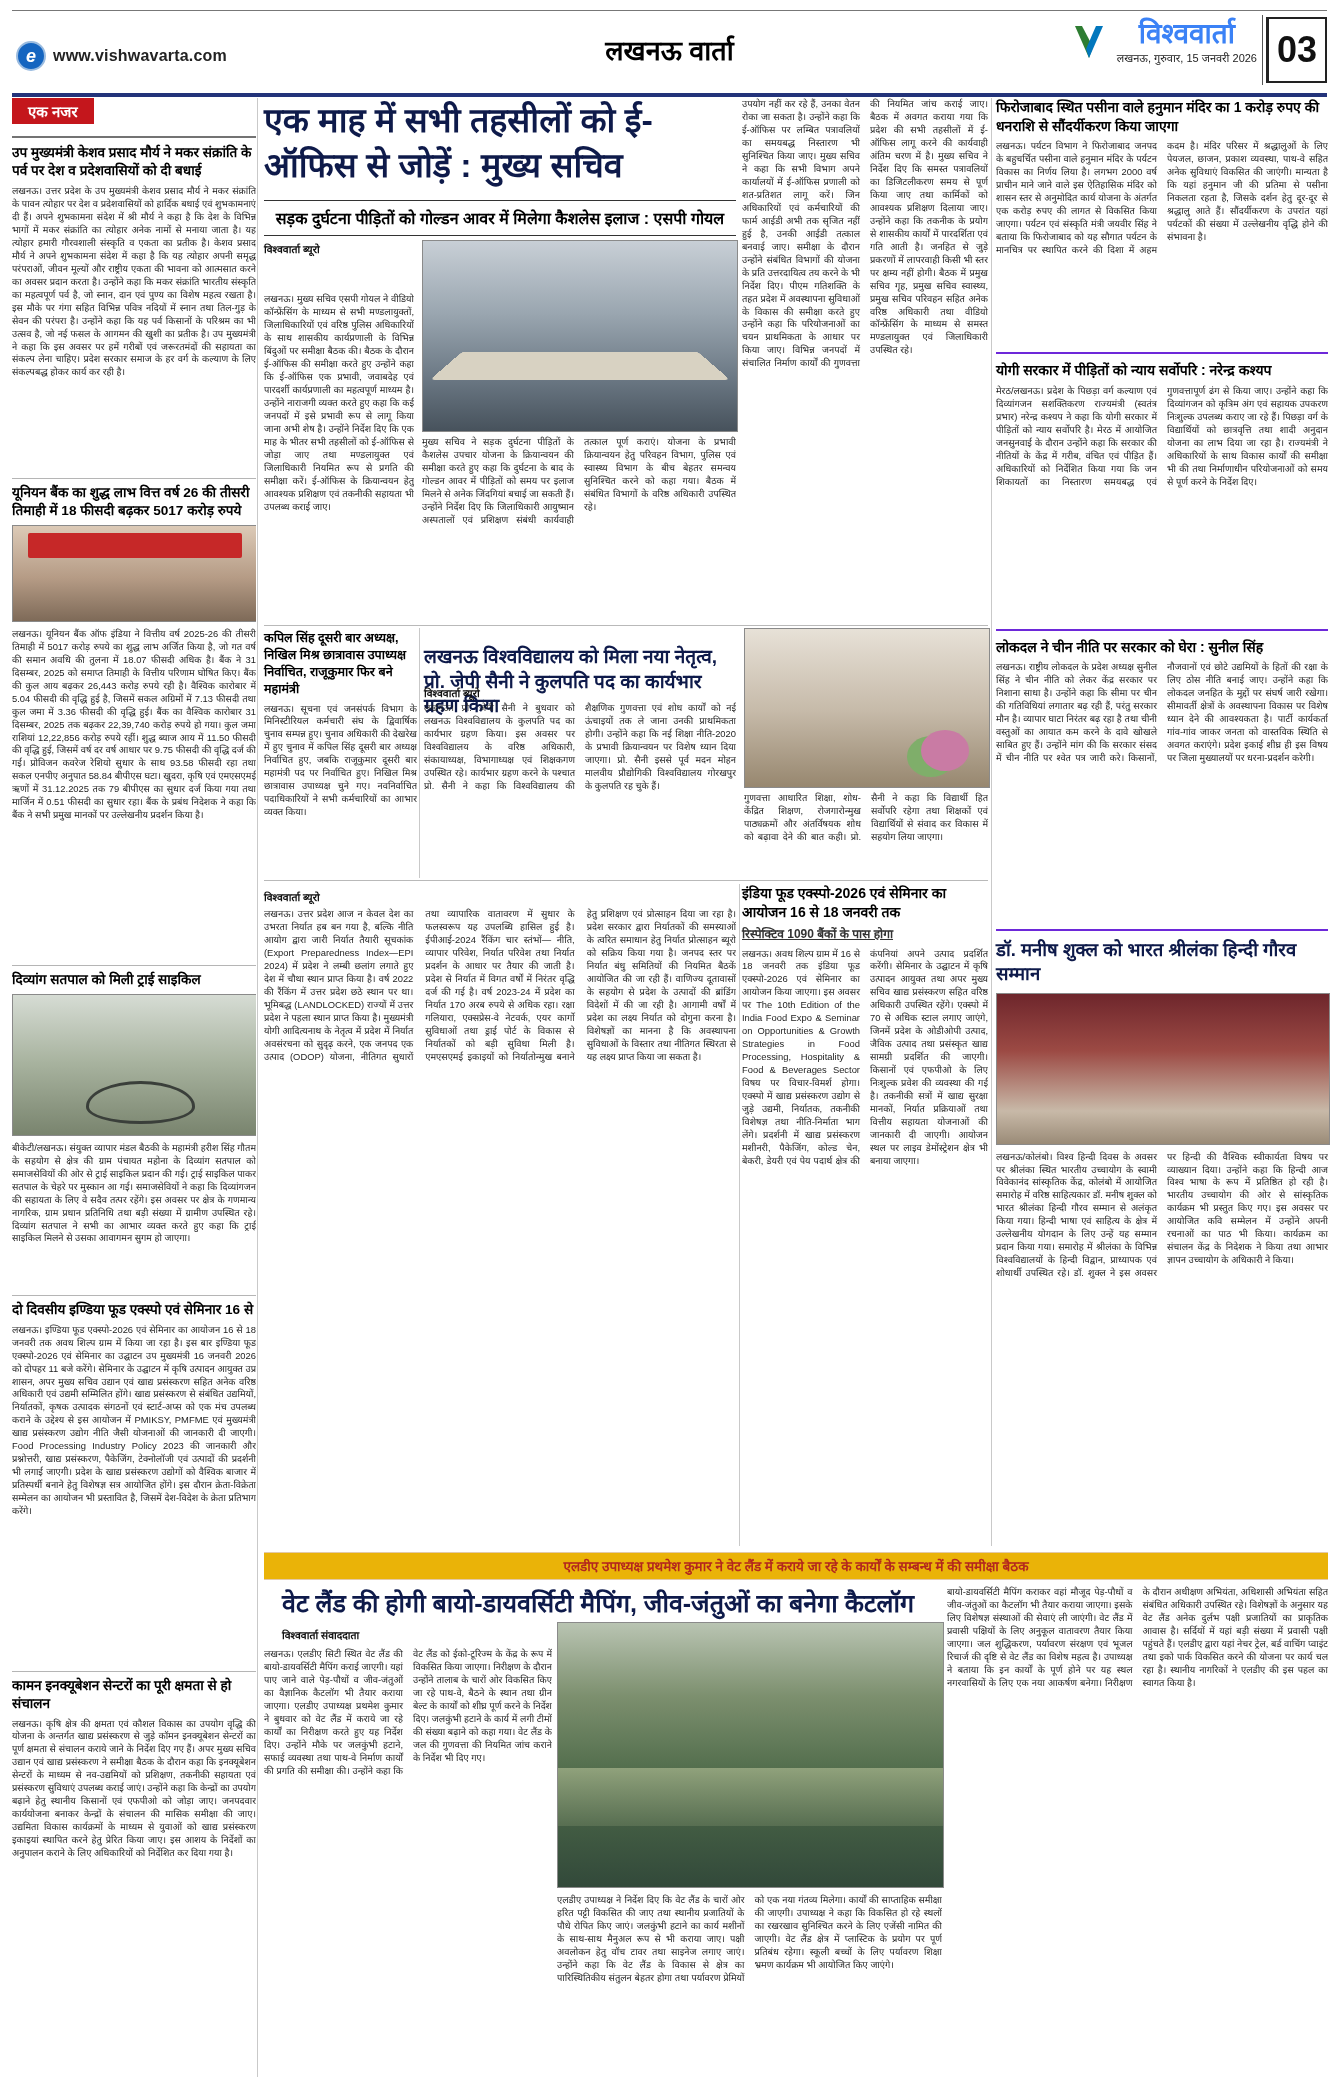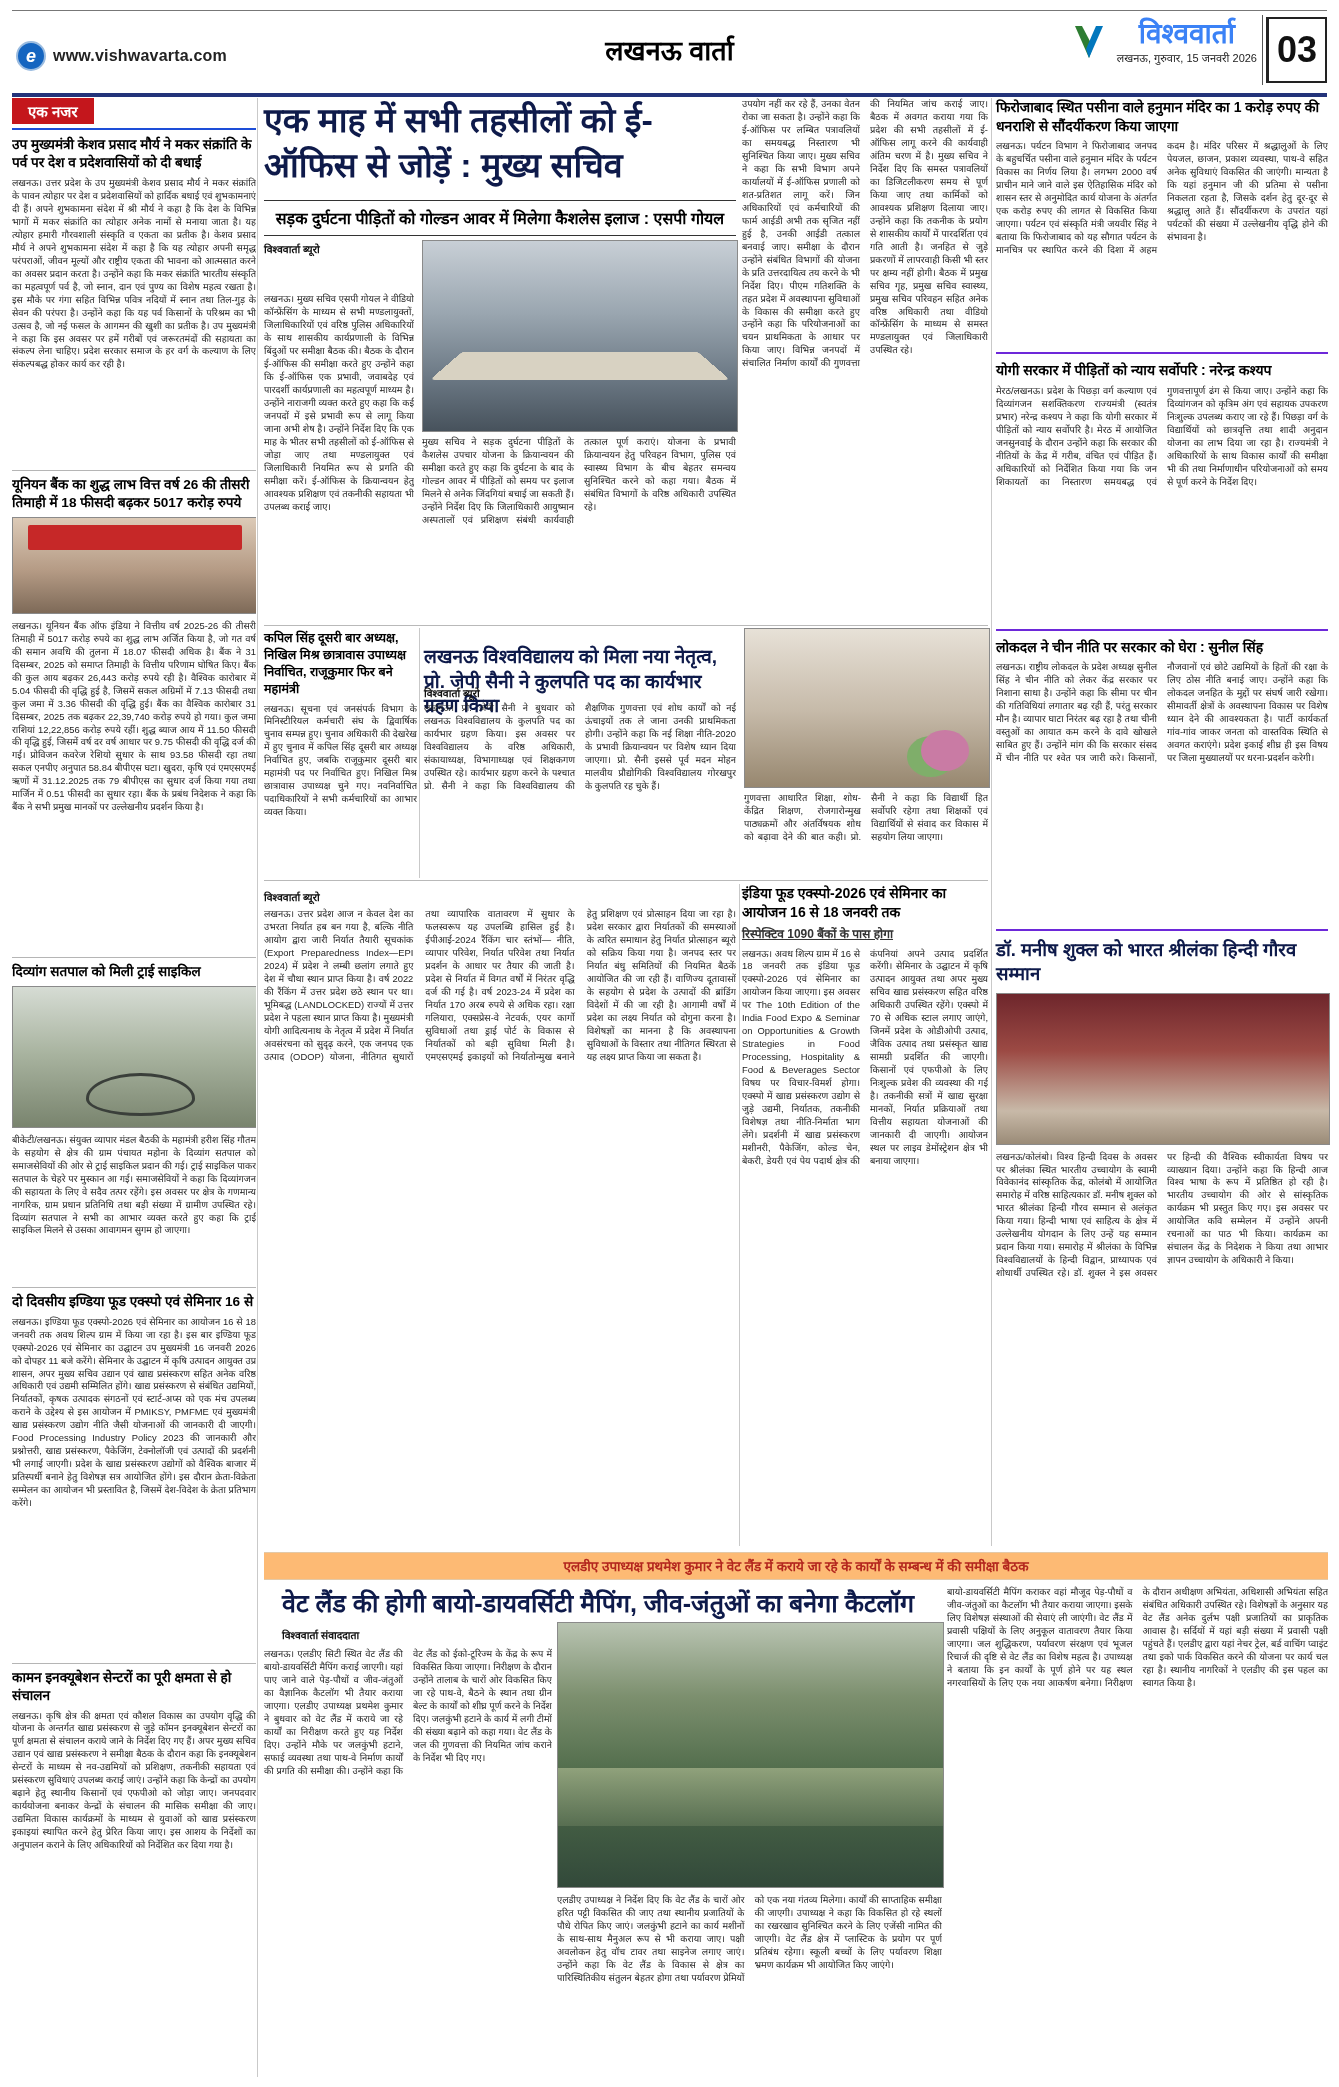--- a/index.html
+++ b/index.html
@@ -46,21 +46,21 @@
   .ph-univ{background:linear-gradient(180deg,#e7e1d7 0%,#c6baa9 52%,#97876f 100%);}
   .ph-univ:after{content:"";position:absolute;right:8%;bottom:10%;width:20%;height:26%;background:#c97ba4;
                  border-radius:50%;box-shadow:-14px 6px 0 #7fae6a;}
   .ph-stage{background:linear-gradient(180deg,#6e262c 0%,#9c4a44 38%,#c8b9a8 78%,#9a8b77 100%);}
   .ph-wetland{background:linear-gradient(180deg,#b9c4b2 0%,#7c8f6e 28%,#4f6b4a 58%,#32493a 100%);}
   .ph-wetland:after{content:"";position:absolute;left:0;right:0;top:55%;height:22%;
                     background:linear-gradient(180deg,#9fae87,#5d7355);opacity:.8;}
 
   
   #left-col{position:absolute;left:12px;top:98px;width:244px;height:1979px;overflow:hidden;}
-  .tagwrap{border-bottom:2px solid #1d4ed8;padding-bottom:4px;margin-bottom:6px;}
+  .tagwrap{border-bottom:2px solid #737373;padding-bottom:12px;margin-bottom:6px;}
   .tag-red{display:inline-block;background:#c4161c;color:#fff;font-weight:bold;font-size:15px;padding:3px 16px;}
   .lhead{font-size:13.6px;font-weight:bold;line-height:1.32;color:#000;margin:4px 0 5px;}
   .lphoto{width:100%;margin:4px 0 6px;}
 
   
   #main-story{position:absolute;left:264px;top:98px;width:724px;height:526px;}
   .ms-headline{position:absolute;left:0;top:0;width:472px;font-size:34px;line-height:1.32;font-weight:bold;color:#0e1a4a;}
   .ms-sub{position:absolute;left:0;top:102px;width:472px;font-size:16px;font-weight:bold;color:#000;text-align:center;
           border-top:1.5px solid #333;border-bottom:1.5px solid #333;padding:6px 0;}
   .ms-byline{position:absolute;left:0;top:144px;}
@@ -95,21 +95,21 @@
 
   
   #right-col{position:absolute;left:996px;top:98px;width:332px;height:1448px;}
   .r-art{padding-bottom:6px;border-bottom:2px solid #6d28d9;margin-bottom:7px;}
   .r-head{font-size:14px;font-weight:bold;line-height:1.33;color:#000;margin-bottom:5px;}
   .r-head-navy{font-size:18.5px;font-weight:bold;line-height:1.3;color:#0e1a4a;margin-bottom:6px;}
   .r-photo{width:100%;height:150px;margin-bottom:6px;}
 
   
   #wetland{position:absolute;left:264px;top:1552px;width:1064px;height:525px;}
-  .w-banner{position:absolute;left:0;top:0;width:100%;height:26px;background:#fdba74;
+  .w-banner{position:absolute;left:0;top:0;width:100%;height:26px;background:#eab308;
             border-top:1px solid #e3c9a8;border-bottom:1px solid #e3c9a8;
             display:flex;align-items:center;justify-content:center;
             font-size:13.5px;font-weight:bold;color:#b3261e;}
   .w-head{position:absolute;left:18px;top:36px;width:648px;font-size:25px;font-weight:bold;color:#0e1a4a;line-height:1.25;}
   .w-byline{position:absolute;left:18px;top:76px;}
   .w-left{position:absolute;left:0;top:96px;width:288px;height:422px;}
   .w-photo{position:absolute;left:293px;top:70px;width:385px;height:264px;}
   .w-below{position:absolute;left:293px;top:342px;width:385px;height:176px;}
   .w-right{position:absolute;left:683px;top:34px;width:381px;height:484px;}
 </style>

